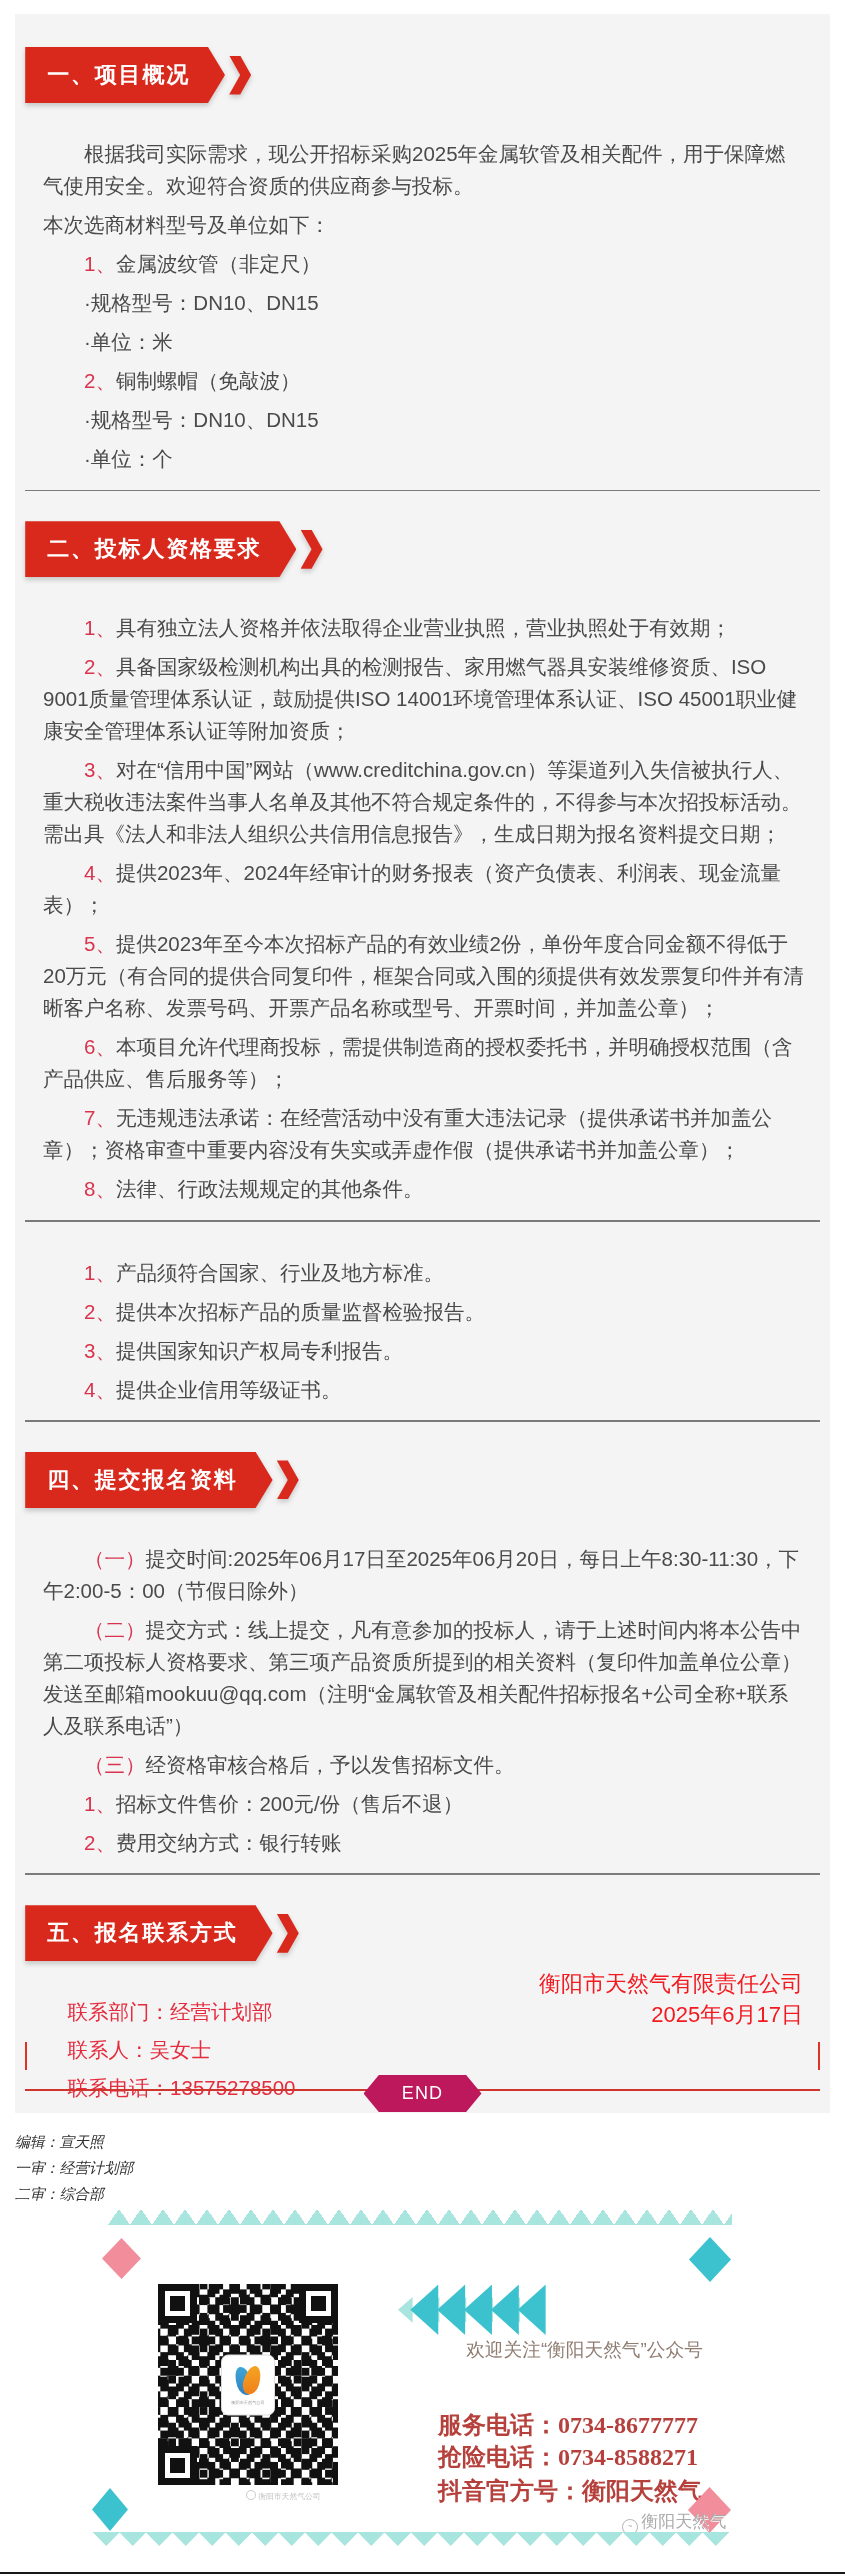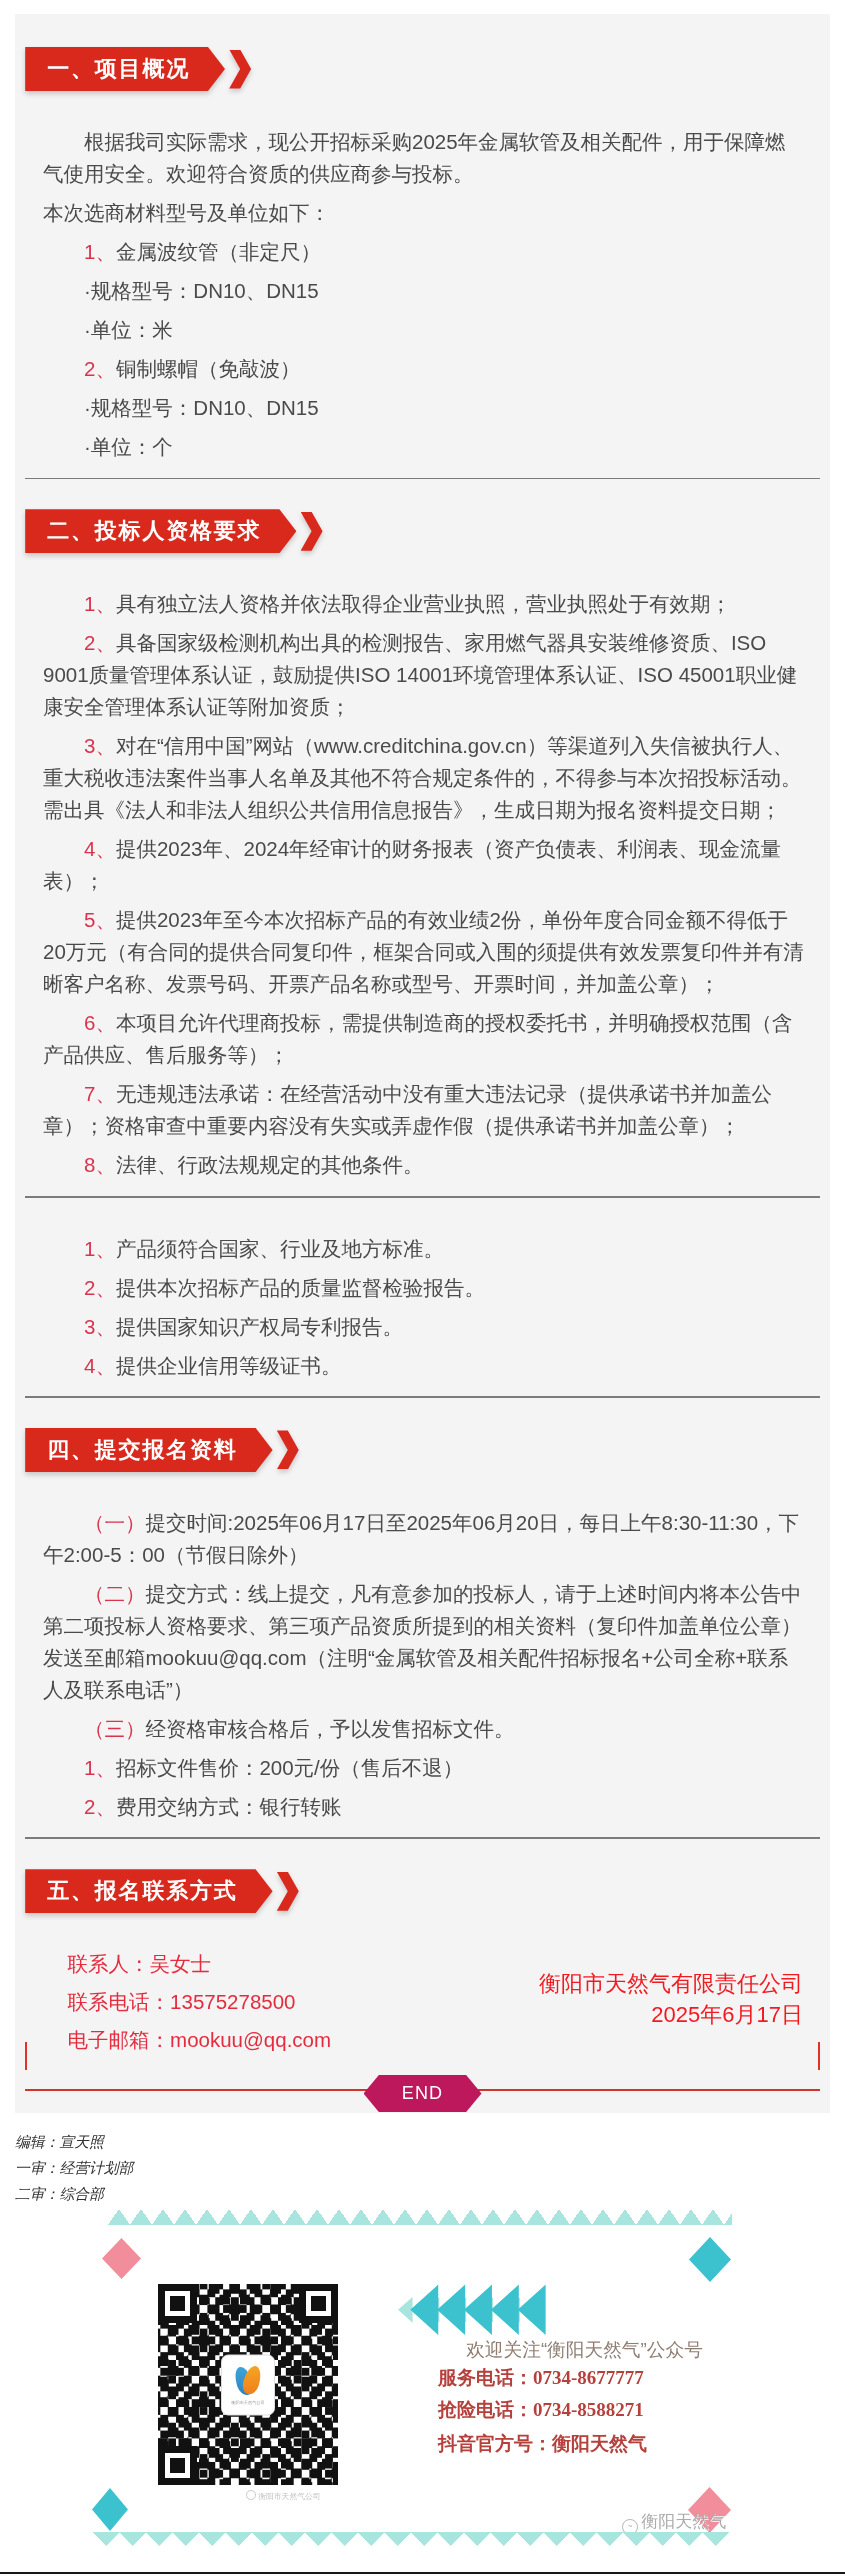--- a/index.html
+++ b/index.html
@@ -4,21 +4,21 @@
 <style>
   html,body{margin:0;padding:0;background:#ffffff;}
   .page{position:relative;width:845px;height:2576px;overflow:hidden;background:#ffffff;
         font-family:"Liberation Sans","DejaVu Sans",sans-serif;}
   
   .card{position:relative;margin:14px 15px 0;height:2099px;box-sizing:border-box;
         background:#f5f4f4;padding-top:33px;overflow:hidden;}
   .section:not(:first-child){margin-top:30px;}
   .banner-row{margin-left:10.2px;display:flex;align-items:center;
               filter:drop-shadow(0 3px 2.4px rgba(0,0,0,0.18));}
-  .banner{display:inline-flex;align-items:center;height:44px;background:#d9291d;color:#fff;
+  .banner{display:inline-flex;align-items:center;height:56px;background:#d9291d;color:#fff;
           font-size:22px;font-weight:bold;letter-spacing:1.8px;padding:0 35px 0 22px;
           clip-path:polygon(0 0,calc(100% - 17px) 0,100% 50%,calc(100% - 17px) 100%,0 100%);}
   .banner-chevron{width:22px;height:39px;background:#d9291d;margin-left:4.2px;
           clip-path:polygon(0 0,50% 0,100% 50%,50% 100%,0 100%,50% 50%);}
   .section-body{margin:35px 19px 0 21px;font-size:20.5px;line-height:32px;color:#4a4a4a;}
   .section-body p{margin:7px;}
   p.indent{text-indent:2em;}
   p.flush{text-indent:0;}
   .marker{color:#d8344e;}
   .divider{height:1.8px;background:#7b7b7b;margin:14.5px 10.2px 0;}
@@ -67,21 +67,21 @@
            display:flex;flex-direction:column;align-items:center;justify-content:center;}
   .flame{position:relative;width:26.5px;height:34px;}
   .flame i{position:absolute;width:15.7px;height:29px;border-radius:50% 50% 50% 50%/60% 60% 40% 40%;}
   .flame .b{left:1.2px;top:2.4px;background:linear-gradient(200deg,#3fa9d8,#2e7fc0);transform:rotate(-18deg);}
   .flame .o{left:9.6px;top:1.2px;background:linear-gradient(160deg,#f6a824,#ef7c1a);transform:rotate(16deg);}
   .qr-logo small{font-size:4.2px;color:#999;margin-top:1.8px;letter-spacing:0;}
   .arrows{position:absolute;left:398px;top:165px;}
   .follow{position:absolute;left:440px;top:224px;width:289px;text-align:center;
           font-size:18.7px;color:#8f7d72;}
   .phone-line{position:absolute;left:438px;width:301px;font-family:"Liberation Serif","DejaVu Serif",serif;
-          font-weight:bold;color:#b5403c;font-size:19px;white-space:nowrap;}
+          font-weight:bold;color:#b5403c;font-size:24px;white-space:nowrap;margin-top:44px;}
   .ph-1{top:252px;} .ph-2{top:284px;} .ph-3{top:318px;}
   .qr-caption{position:absolute;left:246px;top:377px;font-size:7.8px;color:#c3c3c3;white-space:nowrap;}
   .qr-caption .ring{display:inline-block;width:7.8px;height:7.8px;border:0.9px solid #c9c9c9;
           border-radius:50%;vertical-align:-1.2px;margin-right:2.4px;}
   .watermark{position:absolute;left:622px;top:397px;font-size:17px;color:#ababab;white-space:nowrap;
           text-shadow:0.6px 0.6px 0 #fff;}
   .watermark .ring{display:inline-block;width:15.7px;height:15.7px;border:1.2px solid #b5b5b5;
           border-radius:50%;vertical-align:-2.4px;margin-right:3.6px;box-sizing:border-box;
           text-align:center;font-size:8.4px;line-height:12.7px;color:#b5b5b5;}
   .bottom-line{position:absolute;left:0;top:459px;width:100%;height:2.4px;background:#181818;}
@@ -149,20 +149,21 @@
             <p class="indent"><span class="marker">2、</span><span>费用交纳方式：银行转账</span></p>
           </div>
           <div class="divider"></div>
         </div>
         <div class="section">
           <div class="banner-row">
             <div class="banner">五、报名联系方式</div>
             <div class="banner-chevron"></div>
           </div>
           <div class="section-body">
+            <p class="indent contact-line">联系部门：经营计划部</p>
             <p class="indent contact-line">联系人：吴女士</p>
             <p class="indent contact-line">联系电话：13575278500</p>
             <p class="indent contact-line">电子邮箱：mookuu@qq.com</p>
           </div>
         </div>
       </div>
 
     <div class="signature">
       <p>衡阳市天然气有限责任公司</p>
       <p>2025年6月17日</p>

